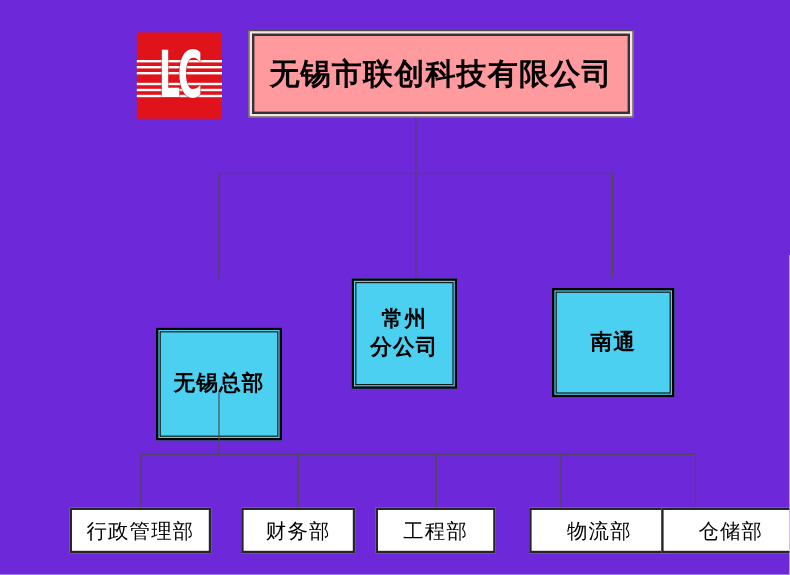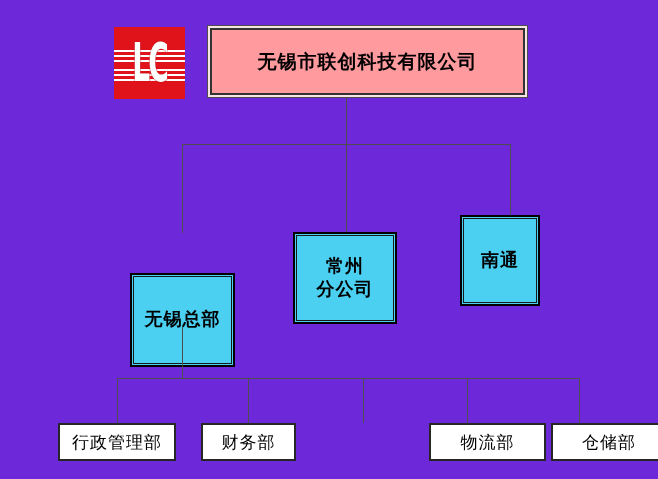--- a/index.html
+++ b/index.html
@@ -21,48 +21,48 @@
   }
 
   
   .node-root{
     position:absolute;left:207px;top:25px;width:321px;height:73px;box-sizing:border-box;
     border:1px solid #4d4d4d;background:#f7e3e4;padding:2px;
   }
   .node-root .inner{
     width:100%;height:100%;box-sizing:border-box;border:2px solid #333333;background:#ff9a9e;
     display:flex;align-items:center;justify-content:center;
-    font-size:19px;font-weight:bold;letter-spacing:1px;
+    font-size:25px;font-weight:bold;letter-spacing:1px;
   }
 
   
   .node-branch{
     position:absolute;box-sizing:border-box;border:2px solid #000000;background:#4bd0f2;padding:1px;
   }
   .node-branch .inner{
     width:100%;height:100%;box-sizing:border-box;border:1px solid #1a1a1a;background:#4bd0f2;
     display:flex;flex-direction:column;align-items:center;justify-content:center;
     font-size:18px;font-weight:bold;line-height:1.3;letter-spacing:1px;text-align:center;
   }
   .node-branch .inner span{display:block;}
   #branch-0{left:130px;top:233px;width:105px;height:94px;margin-top:40px;}
-  #branch-1{left:293px;top:232px;width:104px;height:92px;font-family:Liberation Serif, serif;}
-  #branch-2{left:460px;top:215px;width:80px;height:91px;}
+  #branch-1{left:293px;top:232px;width:88px;height:92px;font-family:Liberation Serif, serif;}
+  #branch-2{left:460px;top:240px;width:102px;height:91px;}
 
   
   .node-dept{
     position:absolute;top:423px;height:38px;box-sizing:border-box;
     border:2px solid #262626;background:#ffffff;
     display:flex;align-items:center;justify-content:center;
     font-size:17px;font-weight:500;letter-spacing:1px;
   }
   #dept-0{left:58px;width:118px;}
   #dept-1{left:201px;width:95px;text-align:center;}
   #dept-2{left:313px;width:100px;}
-  #dept-3{left:429px;width:117px;}
+  #dept-3{left:441px;width:117px;}
   #dept-4{left:551px;width:116px;}
 
   
   .line{position:absolute;background:#4d4d4d;}
   .line-v{width:1px;}
   .line-h{height:1px;}
 </style>
 </head>
 <body>
 
@@ -109,16 +109,17 @@
   <div class="line line-v" style="left:182px;top:327px;height:51px;"></div>
   <div class="line line-h" style="left:117px;top:378px;width:462px;"></div>
   <div class="line line-v" style="left:117px;top:378px;height:45px;"></div>
   <div class="line line-v" style="left:248px;top:378px;height:45px;"></div>
   <div class="line line-v" style="left:363px;top:378px;height:45px;"></div>
   <div class="line line-v" style="left:467px;top:378px;height:45px;"></div>
   <div class="line line-v" style="left:579px;top:378px;height:45px;"></div>
 
   <div class="node-dept" id="dept-0">行政管理部</div>
   <div class="node-dept" id="dept-1">财务部</div>
+  <div class="node-dept" id="dept-2">工程部</div>
   <div class="node-dept" id="dept-3">物流部</div>
   <div class="node-dept" id="dept-4">仓储部</div>
 
 </div>
 
 </body></html>

